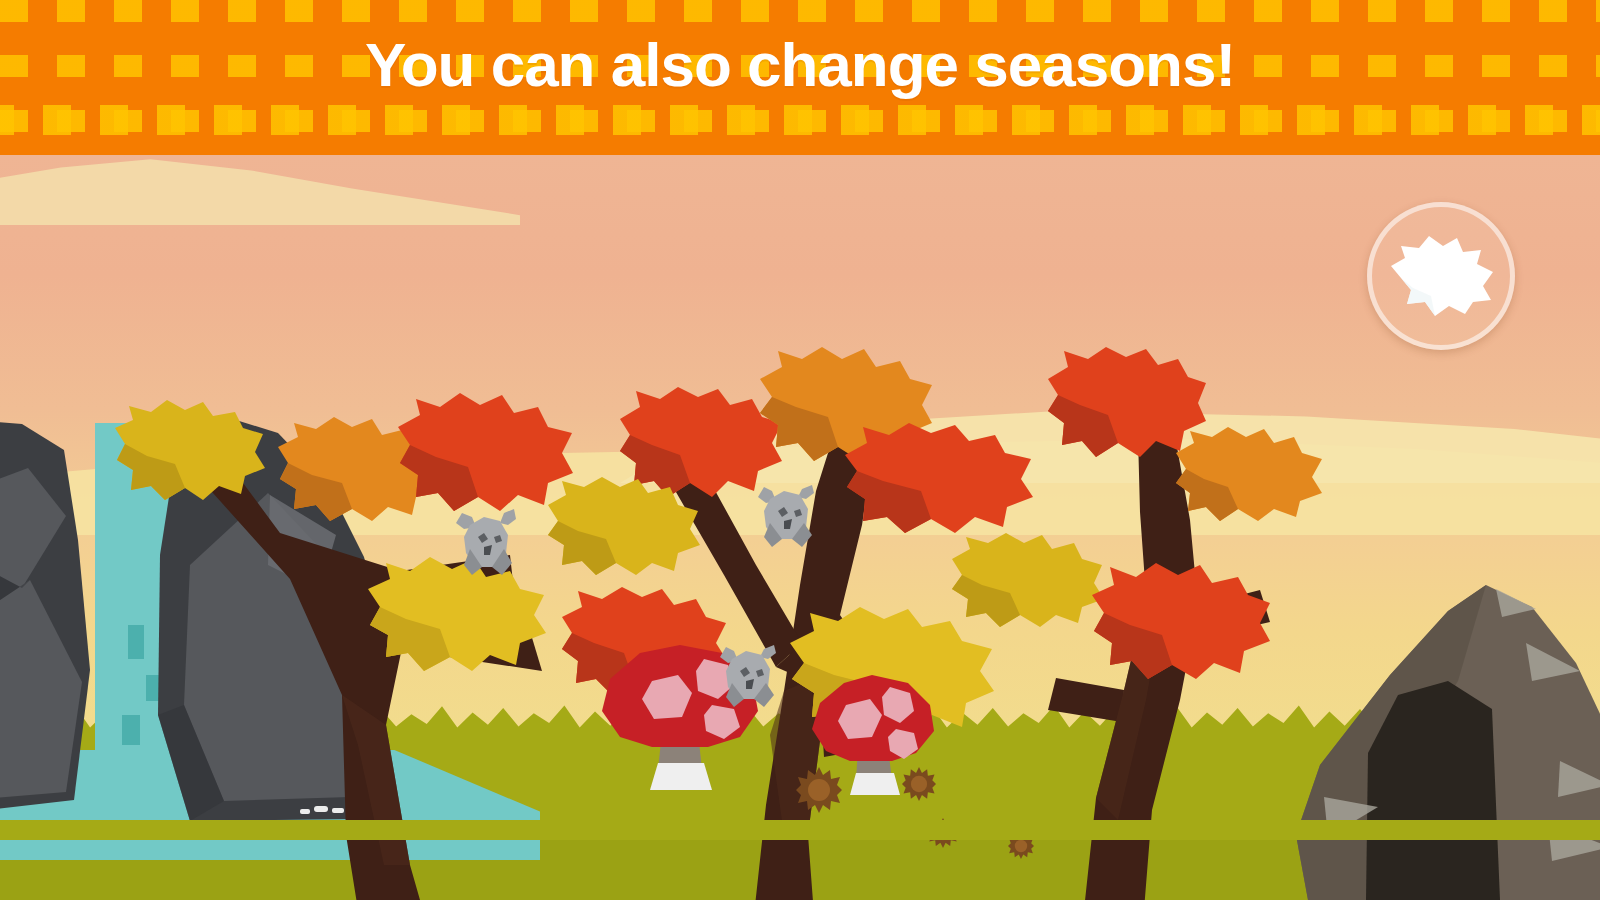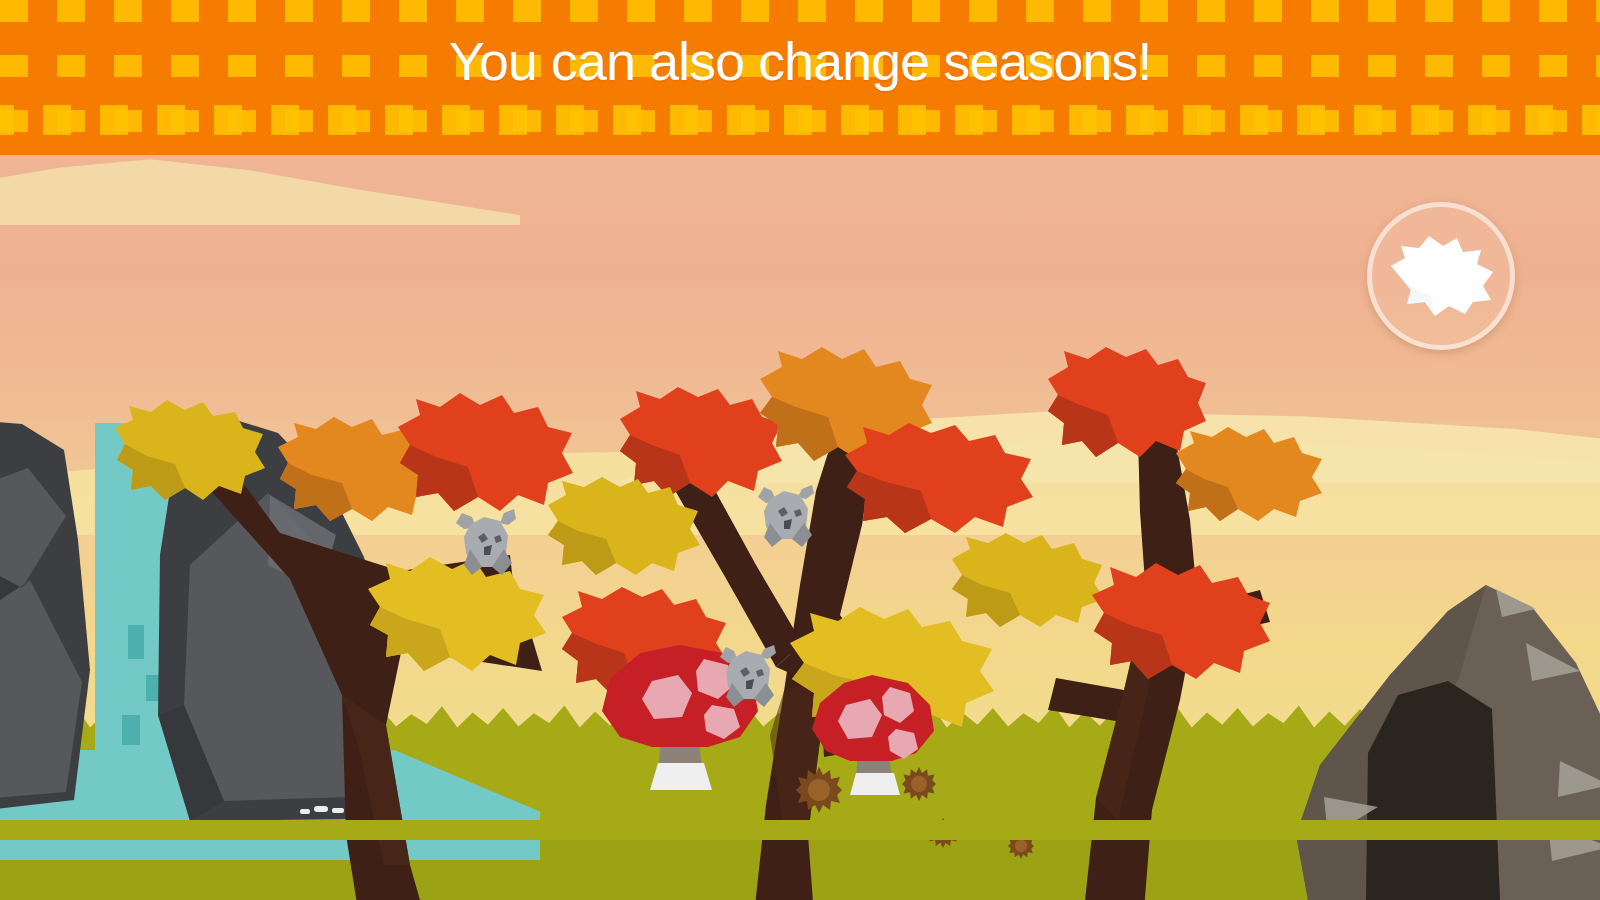--- a/index.html
+++ b/index.html
@@ -25,21 +25,21 @@
   }
   #banner .checks2 {
     position:absolute; left:-14px; top:105px; right:0; height:30px;
     background-image:
       repeating-linear-gradient(to right,
         rgba(255,196,0,.85) 0 28px, rgba(255,196,0,0) 28px 57px);
   }
   #banner-text {
     position:absolute; left:0; right:0; top:34px;
     text-align:center; color:#fff;
-    font-size:54px; font-weight:normal; letter-spacing:-1px;
+    font-size:62px; font-weight:bold; letter-spacing:-1px;
     line-height:1; white-space:nowrap;
     text-shadow:0 2px 0 rgba(200,90,0,.18);
   }
 
   
   #scene { position:absolute; left:0; top:155px; width:1600px; height:745px; overflow:hidden; }
   #sky {
     position:absolute; inset:0;
     background:linear-gradient(to bottom,
       #EFB594 0%, #EFB291 16%, #F0BD94 34%,

